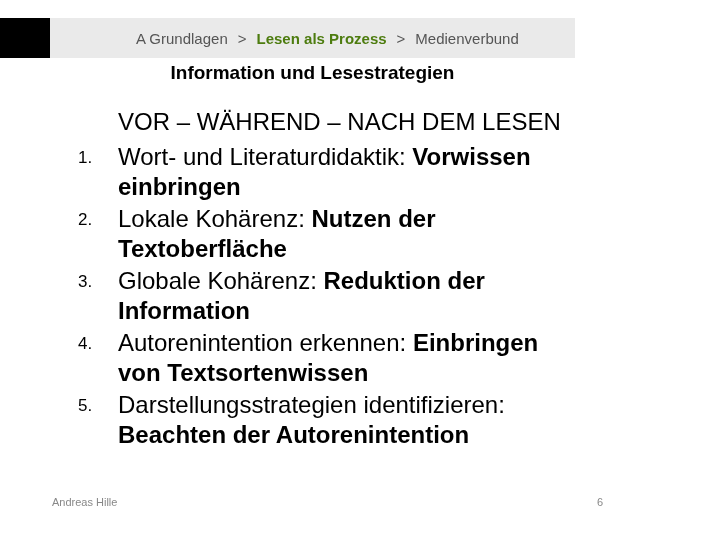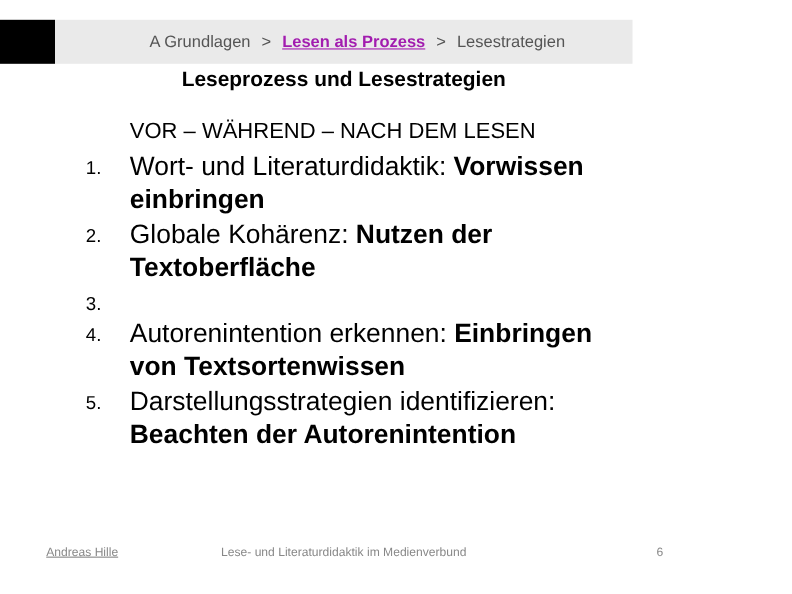--- a/index.html
+++ b/index.html
@@ -2,76 +2,76 @@
 <html><head>
 <meta charset="utf-8">
 <style>
   * { margin: 0; padding: 0; box-sizing: border-box; }
   html, body { width: 720px; height: 540px; font-family: Arial, Helvetica, sans-serif; background: #fff; color: #000; }
   .slide { position: relative; width: 625px; height: 540px; padding-left: 48px; }
   .topbar { position: absolute; top: 18px; left: 0; right: 0; height: 40px; }
   .topbar-left { position: absolute; left: 0; top: 0; width: 50px; height: 40px; background: #000; }
   .topbar-right { position: absolute; left: 50px; right: 50px; top: 0; height: 40px; background: #eaeaea; display: flex; align-items: center; padding-left: 86px; font-size: 15px; color: #555; }
   .bc-sep { margin: 0 10px; color: #555; }
-  .bc-current { color: #a21caf; font-weight: bold; text-decoration: underline; }
+  .bc-current { color: #4d7c0f; font-weight: bold; }
   .subtitle { position: absolute; top: 62px; left: 0; right: 0; text-align: center; font-weight: bold; font-size: 19px; color: #000; }
   .content { position: absolute; top: 108px; left: 78px; right: 40px; }
-  .headline { font-size: 20px; color: #000; margin-left: 40px; margin-bottom: 6px; }
+  .headline { font-size: 24px; color: #000; margin-left: 40px; margin-bottom: 6px; }
   ol.points { list-style: none; }
   ol.points li { display: flex; margin-bottom: 2px; }
   .num { width: 40px; flex-shrink: 0; font-size: 17px; padding-top: 6px; color: #000; }
   .txt { font-size: 24px; line-height: 1.25; color: #000; }
   .txt b { font-weight: bold; margin-top: 12px; }
   .footer { position: absolute; bottom: 32px; left: 0; right: 0; height: 18px; font-size: 11px; color: #888; }
-  .footer-left { position: absolute; left: 42px; bottom: 0; text-decoration: underline; }
+  .footer-left { position: absolute; left: 52px; bottom: 0; }
   .footer-center { position: absolute; left: 0; right: 0; bottom: 0; text-align: center; }
   .footer-right { position: absolute; right: 22px; bottom: 0; }
 </style>
 </head>
 <body>
 
 <div class="slide">
 
   <div class="topbar">
     <div class="topbar-left"></div>
     <div class="topbar-right">
       <span>A Grundlagen</span>
       <span class="bc-sep">&gt;</span>
       <span class="bc-current">Lesen als Prozess</span>
       <span class="bc-sep">&gt;</span>
-      <span>Lesestrategien</span>
+      <span>Medienverbund</span>
     </div>
   </div>
 
-  <div class="subtitle">Leseprozess und Lesestrategien</div>
+  <div class="subtitle">Information und Lesestrategien</div>
 
   <div class="content">
     <div class="headline">VOR – WÄHREND – NACH DEM LESEN</div>
     <ol class="points">
       <li>
         <span class="num">1.</span>
         <span class="txt"><span>Wort- und Literaturdidaktik: </span><b>Vorwissen einbringen</b></span>
       </li>
       <li>
         <span class="num">2.</span>
-        <span class="txt"><span>Globale Kohärenz: </span><b>Nutzen der Textoberfläche</b></span>
+        <span class="txt"><span>Lokale Kohärenz: </span><b>Nutzen der Textoberfläche</b></span>
       </li>
       <li>
         <span class="num">3.</span>
+        <span class="txt"><span>Globale Kohärenz: </span><b>Reduktion der Information</b></span>
       </li>
       <li>
         <span class="num">4.</span>
         <span class="txt"><span>Autorenintention erkennen: </span><b>Einbringen von Textsortenwissen</b></span>
       </li>
       <li>
         <span class="num">5.</span>
         <span class="txt"><span>Darstellungsstrategien identifizieren: </span><b>Beachten der Autorenintention</b></span>
       </li>
     </ol>
   </div>
 
   <div class="footer">
     <div class="footer-left">Andreas Hille</div>
-    <div class="footer-center">Lese- und Literaturdidaktik im Medienverbund</div>
     <div class="footer-right">6</div>
   </div>
 
 </div>
 
 </body></html>

